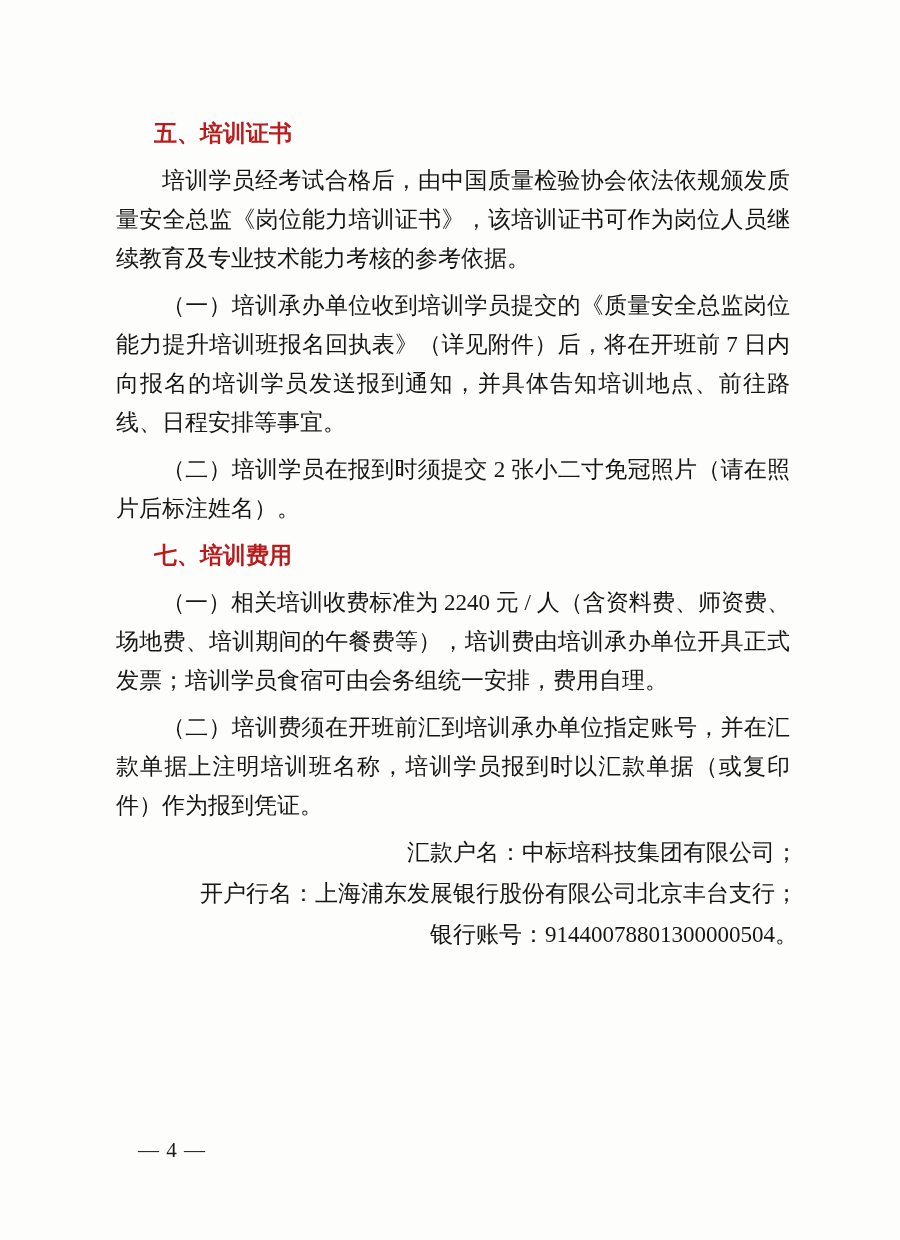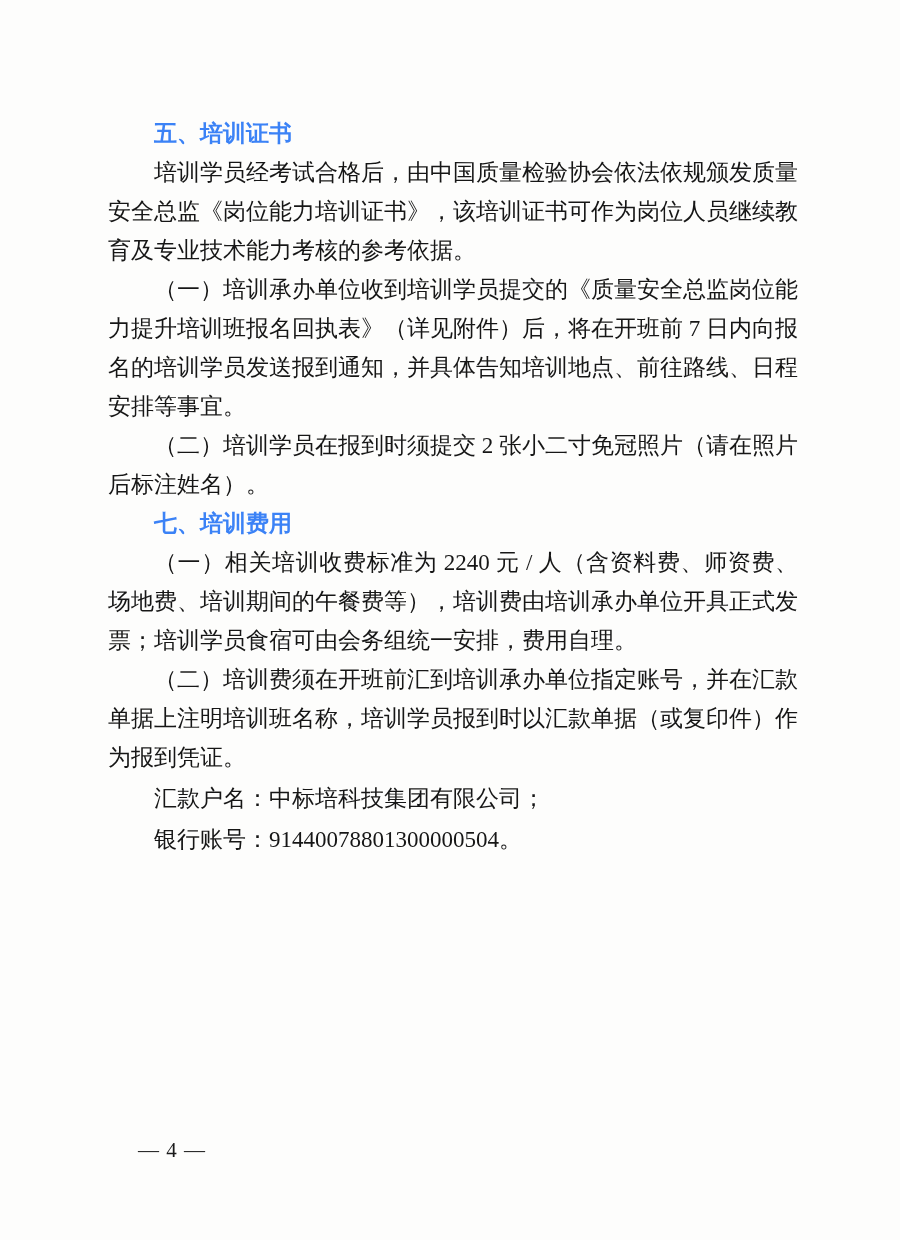--- a/index.html
+++ b/index.html
@@ -28,30 +28,30 @@
     letter-spacing: 0;
   }
   .heading {
     margin: 0;
     font-size: 23px;
     line-height: 39px;
     font-weight: 700;
     font-family: "Liberation Sans", sans-serif;
     text-indent: 2em;
     text-align: left;
-    color: #3b82f6;
+    color: #b91c1c;
   }
   .para {
-    margin: 0;
+    margin: 8px;
     text-indent: 2em;
   }
   .detail {
     margin: 2px 0 0 0;
     text-indent: 2em;
-    text-align: left;
+    text-align: right;
   }
   .footer {
     position: absolute;
     left: 138px;
     top: 1136px;
     font-family: "Liberation Serif", serif;
     font-size: 21px;
     line-height: 28px;
     color: #1a1a1a;
     letter-spacing: 1px;
@@ -63,16 +63,17 @@
 <div class="page">
   <div class="content">
     <h2 class="heading">五、培训证书</h2>
     <p class="para">培训学员经考试合格后，由中国质量检验协会依法依规颁发质量安全总监《岗位能力培训证书》，该培训证书可作为岗位人员继续教育及专业技术能力考核的参考依据。</p>
     <p class="para">（一）培训承办单位收到培训学员提交的《质量安全总监岗位能力提升培训班报名回执表》（详见附件）后，将在开班前 7 日内向报名的培训学员发送报到通知，并具体告知培训地点、前往路线、日程安排等事宜。</p>
     <p class="para">（二）培训学员在报到时须提交 2 张小二寸免冠照片（请在照片后标注姓名）。</p>
     <h2 class="heading">七、培训费用</h2>
     <p class="para">（一）相关培训收费标准为 2240 元 / 人（含资料费、师资费、场地费、培训期间的午餐费等），培训费由培训承办单位开具正式发票；培训学员食宿可由会务组统一安排，费用自理。</p>
     <p class="para">（二）培训费须在开班前汇到培训承办单位指定账号，并在汇款单据上注明培训班名称，培训学员报到时以汇款单据（或复印件）作为报到凭证。</p>
     <p class="para detail">汇款户名：中标培科技集团有限公司；</p>
+    <p class="para detail">开户行名：上海浦东发展银行股份有限公司北京丰台支行；</p>
     <p class="para detail">银行账号：91440078801300000504。</p>
   </div>
   <div class="footer">— 4 —</div>
 </div>
 
 </body></html>

